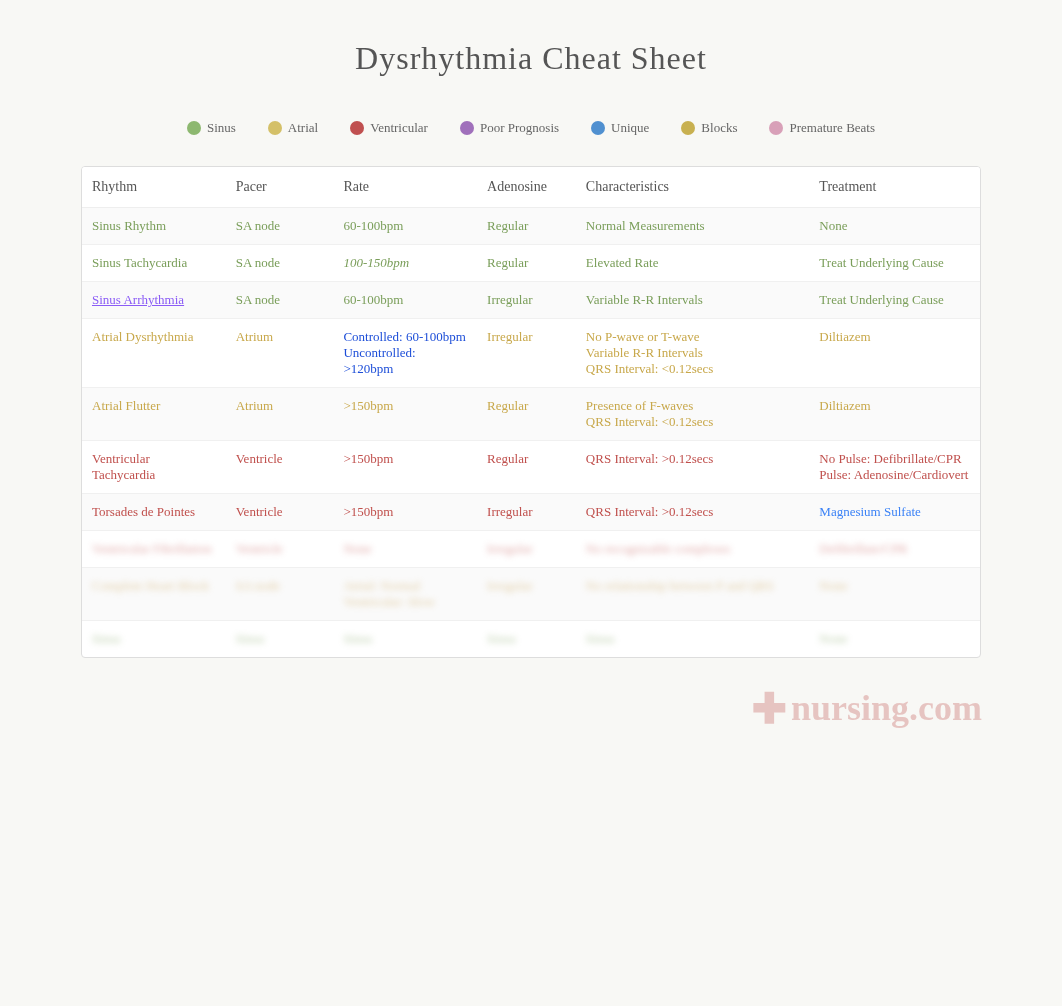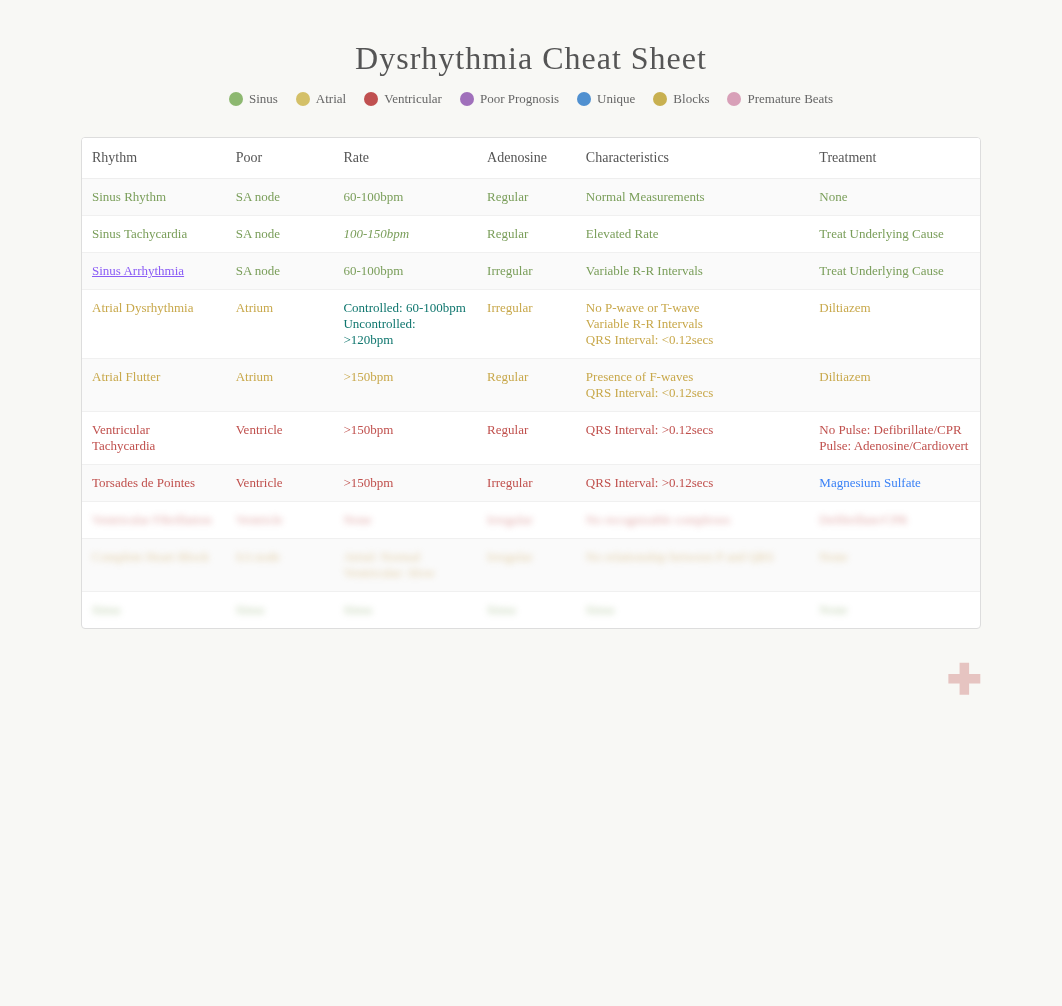--- a/index.html
+++ b/index.html
@@ -13,28 +13,28 @@
     .page-container {
       width: 1062px;
       padding: 40px 20px;
     }
 
     .main-title {
       text-align: center;
       font-size: 32px;
       font-weight: normal;
       color: #555;
-      margin-bottom: 14px;
+      margin-bottom: 43px;
       letter-spacing: 1px;
     }
 
     .legend {
       display: flex;
       justify-content: center;
-      gap: 18px;
+      gap: 32px;
       margin-bottom: 30px;
       flex-wrap: wrap;
     }
 
     .legend-item {
       display: flex;
       align-items: center;
       gap: 6px;
       font-size: 13px;
       color: #666;
@@ -162,21 +162,21 @@
         <div class="legend-dot" style="background: rgb(216, 160, 184);"></div>
         <span>Premature Beats</span>
       </div>
     </div>
 
   <div class="table-container">
     <table>
       <thead>
         <tr>
           <th class="col-rhythm">Rhythm</th>
-          <th class="col-pacer">Poor</th>
+          <th class="col-pacer">Pacer</th>
           <th class="col-rate">Rate</th>
           <th class="col-regularity">Adenosine</th>
           <th class="col-characteristics">Characteristics</th>
           <th class="col-treatment">Treatment</th>
         </tr>
       </thead>
       <tbody id="table-body">
       <tr>
             <td style="color: rgb(122, 158, 90);"><span>Sinus Rhythm</span></td>
             <td style="color: rgb(122, 158, 90);"><span>SA node</span></td>
@@ -197,21 +197,21 @@
             <td style="color: #8b5cf6; text-decoration: underline;"><span>Sinus Arrhythmia</span></td>
             <td style="color: rgb(122, 158, 90);"><span>SA node</span></td>
             <td style="color: rgb(122, 158, 90);"><span>60-100bpm</span></td>
             <td style="color: rgb(122, 158, 90);"><span>Irregular</span></td>
             <td style="color: rgb(122, 158, 90);"><span>Variable R-R Intervals</span></td>
             <td style="color: rgb(122, 158, 90);"><span>Treat Underlying Cause</span></td>
           </tr>
           <tr>
             <td style="color: rgb(200, 168, 75);"><span>Atrial Dysrhythmia</span></td>
             <td style="color: rgb(200, 168, 75);"><span>Atrium</span></td>
-            <td style="color: #0f766e; margin-top: 47px;"><span>Controlled: 60-100bpm</span><br><span>Uncontrolled: &gt;120bpm</span></td>
+            <td style="color: #1d4ed8; margin-top: 47px;"><span>Controlled: 60-100bpm</span><br><span>Uncontrolled: &gt;120bpm</span></td>
             <td style="color: rgb(200, 168, 75);"><span>Irregular</span></td>
             <td style="color: rgb(200, 168, 75);"><span>No P-wave or T-wave</span><br><span>Variable R-R Intervals</span><br><span>QRS Interval: &lt;0.12secs</span></td>
             <td style="color: rgb(200, 168, 75);"><span>Diltiazem</span></td>
           </tr>
           <tr>
             <td style="color: rgb(200, 168, 75);"><span>Atrial Flutter</span></td>
             <td style="color: rgb(200, 168, 75);"><span>Atrium</span></td>
             <td style="color: rgb(200, 168, 75);"><span>&gt;150bpm</span></td>
             <td style="color: rgb(200, 168, 75);"><span>Regular</span></td>
             <td style="color: rgb(200, 168, 75);"><span>Presence of F-waves</span><br><span>QRS Interval: &lt;0.12secs</span></td>
@@ -257,15 +257,16 @@
             <td class="blurred" style="color: rgb(122, 158, 90);"><span>Sinus</span></td>
             <td class="blurred" style="color: rgb(122, 158, 90);"><span>None</span></td>
           </tr>
         </tbody>
     </table>
   </div>
 
   <div class="watermark-area">
     <div class="watermark">
       <span class="watermark-cross">✚</span>
+      <span>nursing.com</span>
     </div>
   </div>
 </div>
 
 </body></html>

